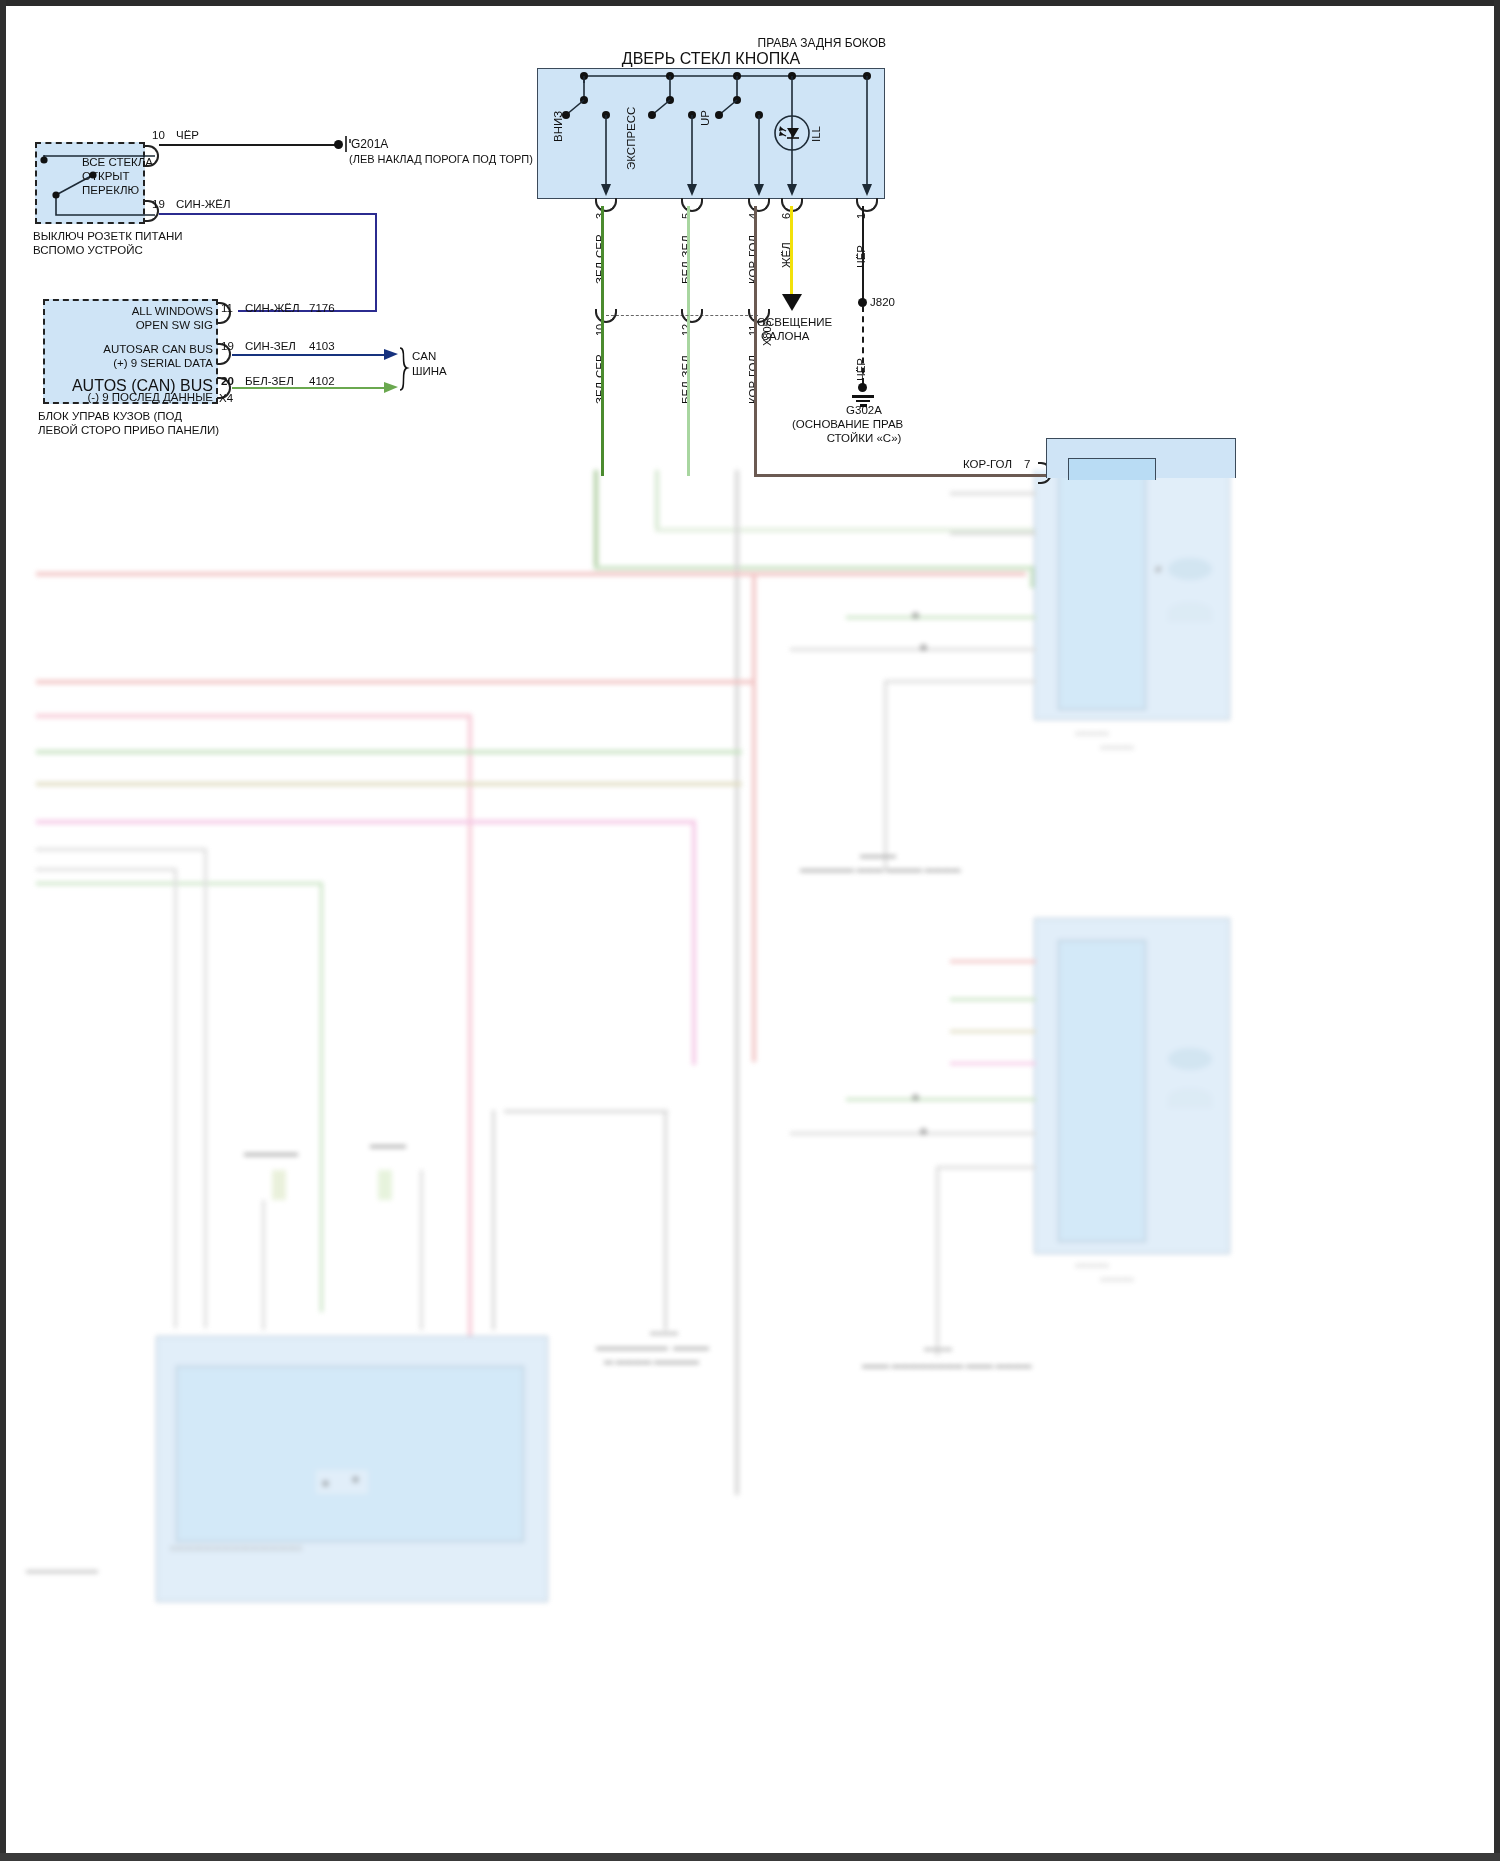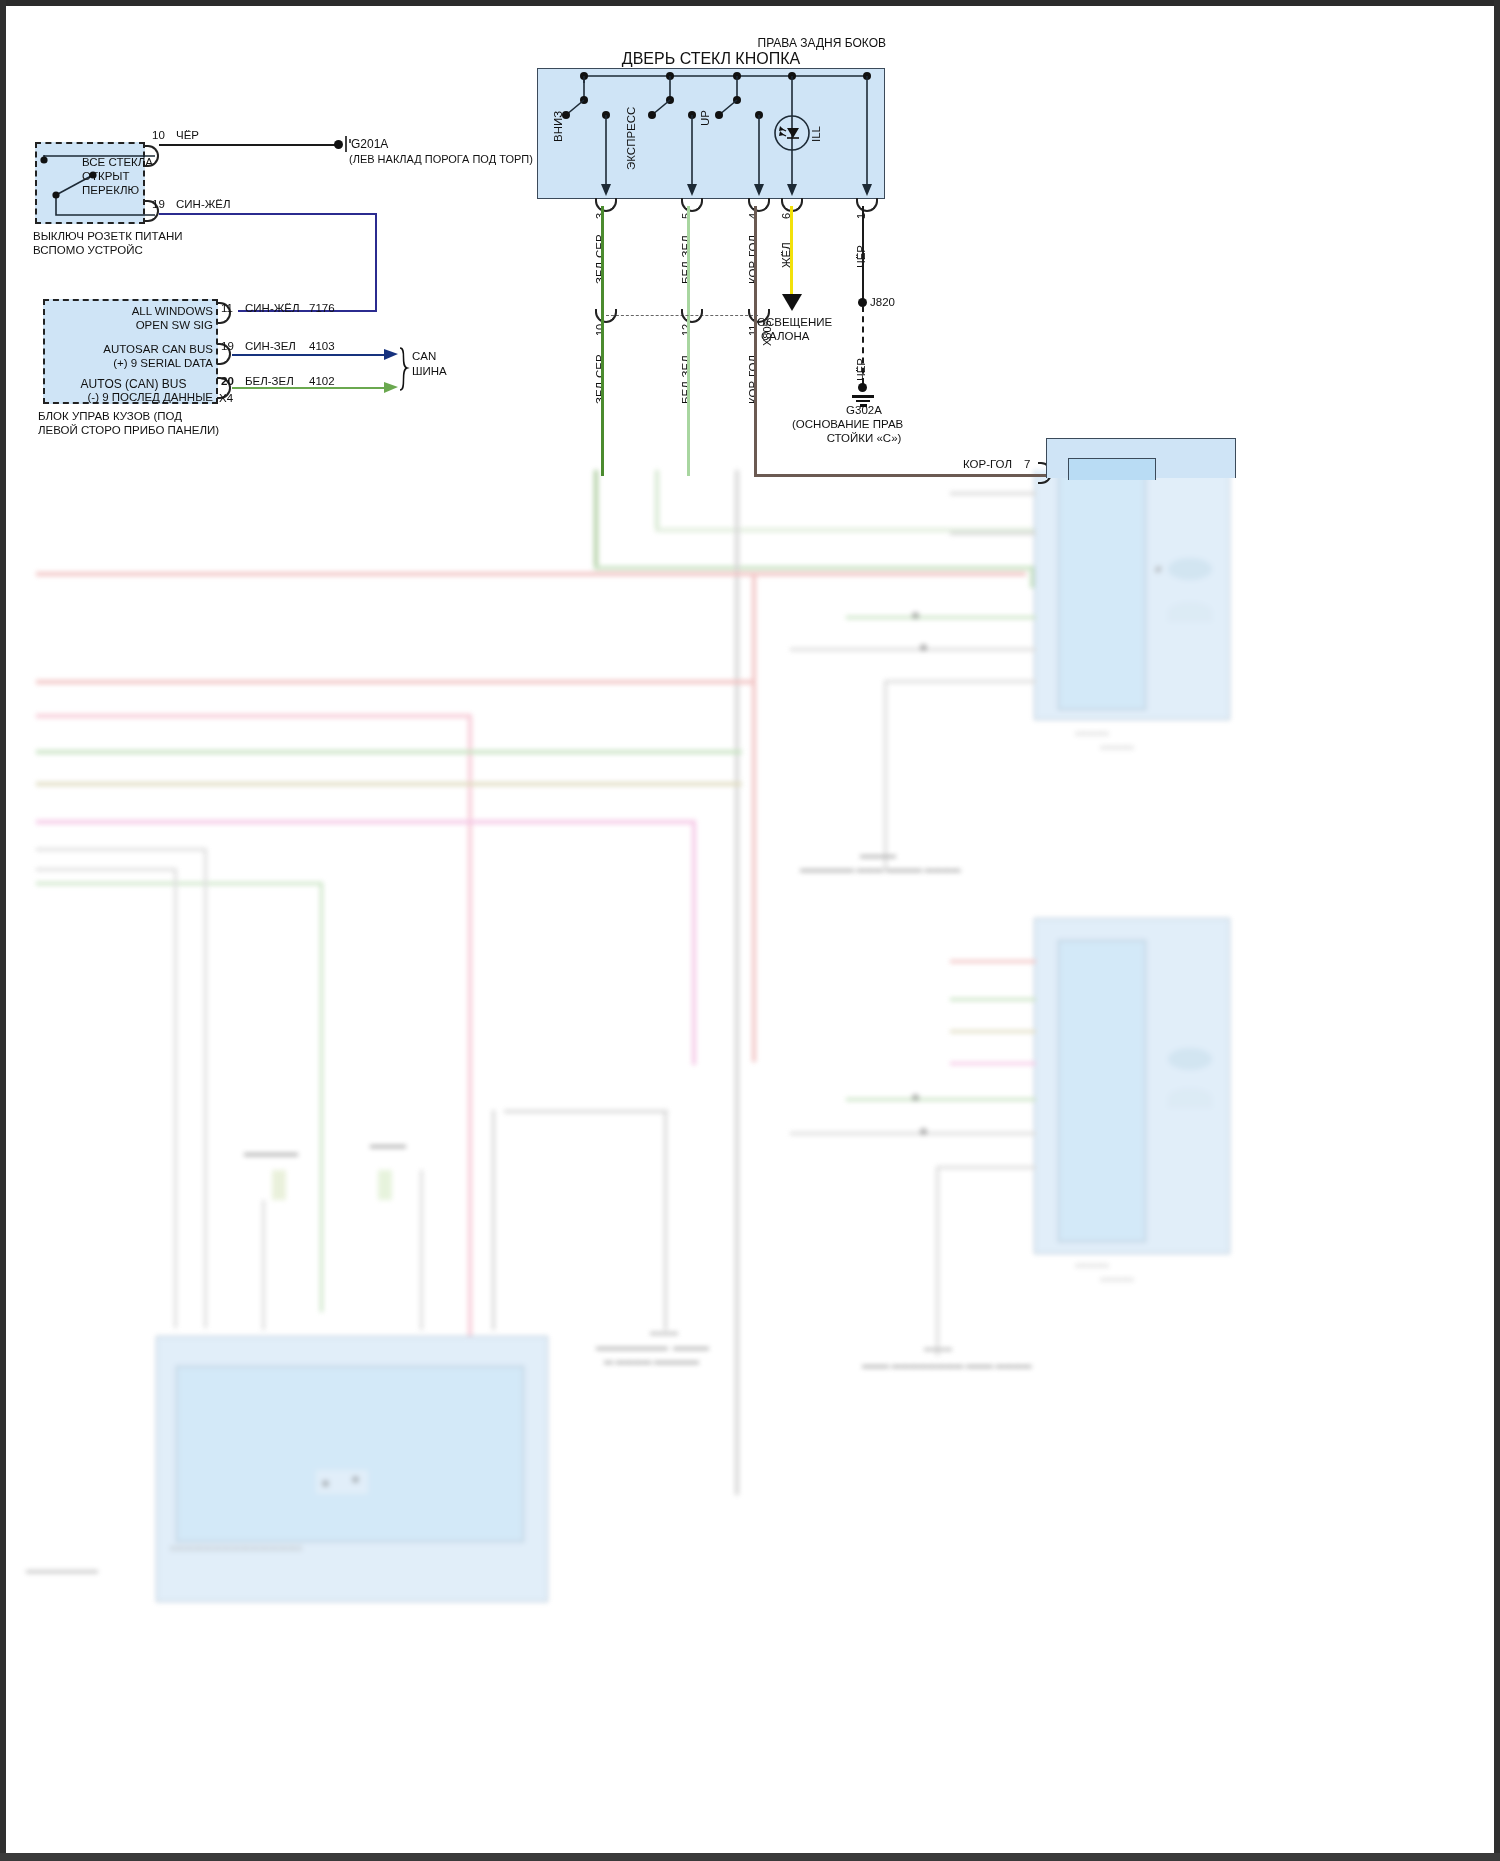--- a/index.html
+++ b/index.html
@@ -186,21 +186,21 @@
 
     <div class="txt" style="left:27px;top:224px;font-size:11.5px;">ВЫКЛЮЧ РОЗЕТК ПИТАНИ</div>
     <div class="txt" style="left:27px;top:238px;font-size:11.5px;">ВСПОМО УСТРОЙС</div>
 
     <div class="box-dash" style="left:37px;top:293px;width:175px;height:105px;"></div>
 
     <div class="txt c" style="left:72px;top:299px;width:135px;text-align:right;font-size:11.5px;">ALL WINDOWS</div>
     <div class="txt c" style="left:72px;top:313px;width:135px;text-align:right;font-size:11.5px;">OPEN SW SIG</div>
     <div class="txt c" style="left:52px;top:337px;width:155px;text-align:right;font-size:11.5px;">AUTOSAR CAN BUS</div>
     <div class="txt c" style="left:52px;top:351px;width:155px;text-align:right;font-size:11.5px;">(+) 9 SERIAL DATA</div>
-    <div class="txt c" style="left:48px;top:371px;width:159px;font-size:12px;">AUTOS (CAN) BUS</div>
+    <div class="txt c" style="left:48px;top:371px;width:159px;text-align:right;font-size:16px;">AUTOS (CAN) BUS</div>
     <div class="txt c" style="left:44px;top:385px;width:163px;text-align:right;font-size:11.5px;">(-) 9 ПОСЛЕД ДАННЫЕ</div>
 
     <div class="conn" style="left:211px;top:296px;"></div>
     <div class="conn" style="left:211px;top:337px;"></div>
     <div class="conn" style="left:211px;top:371px;"></div>
 
     <div class="txt" style="left:215px;top:296px;font-size:11.5px;">11</div>
     <div class="txt" style="left:239px;top:296px;font-size:11.5px;">СИН-ЖЁЛ</div>
     <div class="txt" style="left:303px;top:296px;font-size:11.5px;">7176</div>
 

